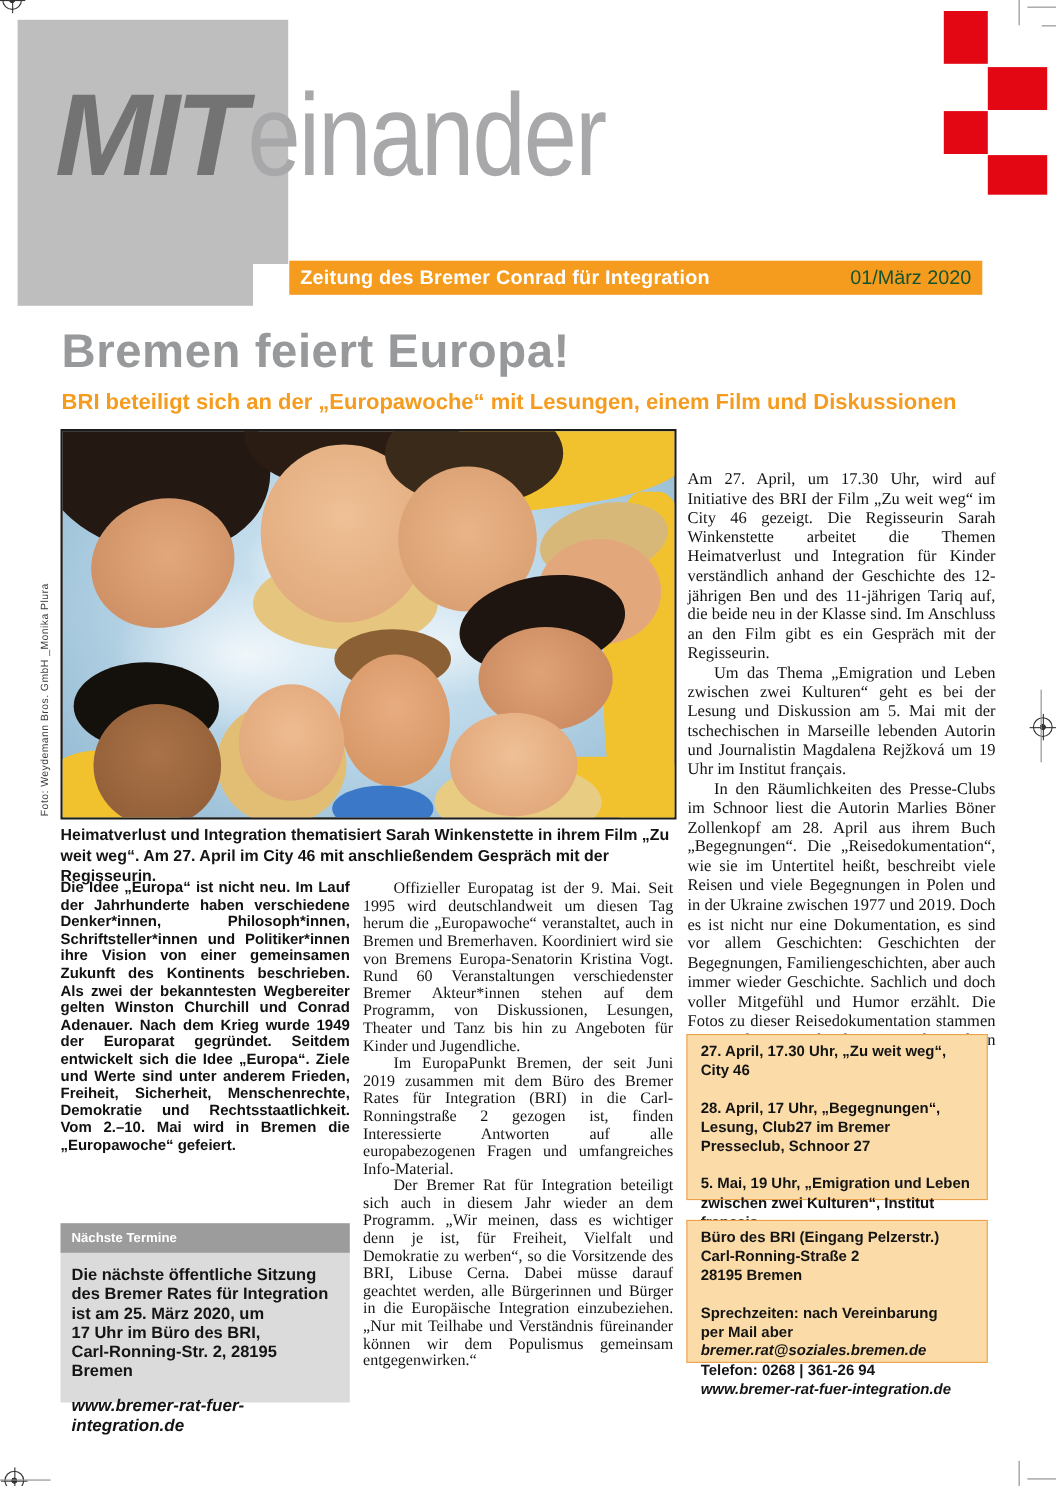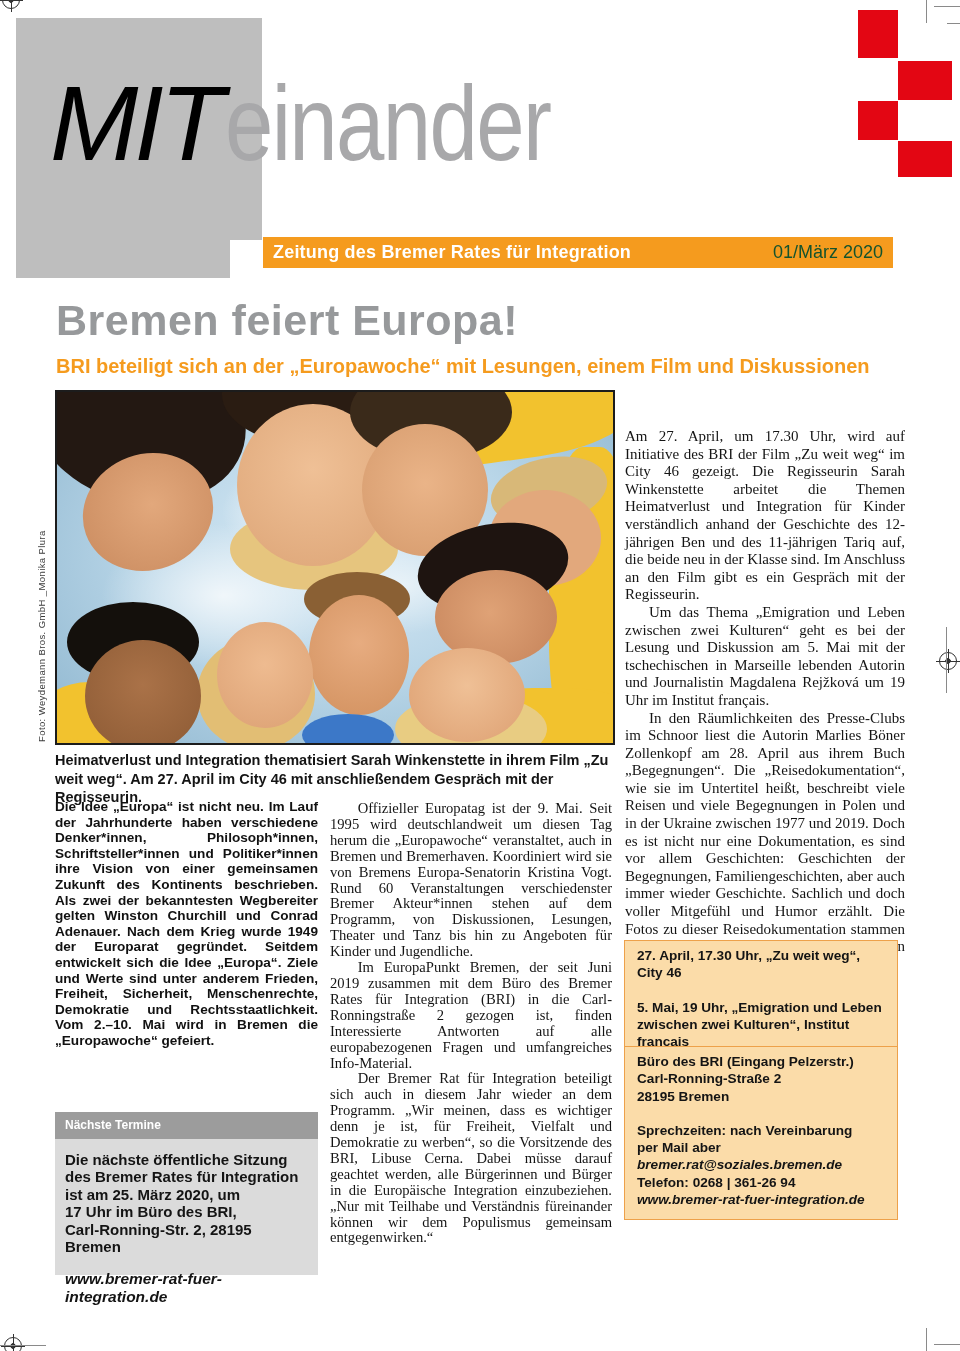--- a/index.html
+++ b/index.html
@@ -11,21 +11,21 @@
       radial-gradient(circle at 50% 50%, #333 0 2.5px, transparent 3px); }
   .regmark:before, .regmark:after { content:""; position:absolute; background:#333; }
   .regmark:before { left:50%; top:-4px; width:1px; height:24px; }
   .regmark:after  { top:50%; left:-4px; height:1px; width:24px; }
   .cropline { position:absolute; background:#8a8a8a; }
 
   
   .gray-box-main  { position:absolute; left:16px; top:18px; width:246px; height:222px; background:#bebebe; }
   .gray-box-lower { position:absolute; left:16px; top:240px; width:214px; height:38px; background:#bebebe; }
   .masthead-text { position:absolute; left:50px; top:70px; font-size:106px; line-height:106px; white-space:nowrap; }
-  .logo-bold  { font-weight:normal; font-style:italic; color:#000000; letter-spacing:-4px;text-align:center; }
+  .logo-bold  { font-weight:bold; font-style:italic; color:#737373; letter-spacing:-4px;text-align:center; }
   .logo-light { display:inline-block; transform:scaleX(.82); transform-origin:left center;
                 color:#a8a8aa; font-weight:normal; letter-spacing:-2px; margin-left:4px; }
 
   .checker { position:absolute; background:#e30613; }
   .ck1 { left:858px; top:10px;  width:40px; height:48px; }
   .ck2 { left:898px; top:61px;  width:54px; height:39px; }
   .ck3 { left:858px; top:101px; width:40px; height:39px; }
   .ck4 { left:898px; top:141px; width:54px; height:36px; }
 
   .banner { position:absolute; left:263px; top:237px; width:630px; height:31px; background:#f59b1e;
@@ -97,21 +97,21 @@
   .termine-body { position:absolute; left:55px; top:1139px; width:263px; height:136px; background:#dbdbdb;
                   padding:12px 10px 0 10px; box-sizing:border-box; font-weight:bold; font-size:15px;
                   line-height:17.4px; color:#141414; }
   .termine-text { white-space:pre-line; margin:0; }
   .termine-url { margin-top:15px; font-style:italic; font-size:15.5px; }
 
   
   .obox { position:absolute; left:624px; width:274px; background:#fbdca9; border:1.5px solid #eda14a;
           box-sizing:border-box; padding:6px 12px; font-size:13.6px; line-height:17.3px; font-weight:bold; color:#141414; }
   .obox-events { top:940px; height:151px; }
-  .obox-office { top:1046px; height:174px; }
+  .obox-office { top:1109px; height:130px; }
   .obox p { margin:0 0 17px 0; }
   .obox p:last-child { margin-bottom:0; }
   .obox .nogap { margin-bottom:0; }
   .italic { font-style:italic; }
   .office-line { margin:0; }
   .office-gap { height:17px; }
 </style>
 </head>
 <body>
 
@@ -132,21 +132,21 @@
   <div class="gray-box-lower"></div>
   <div class="masthead-text">
     <span class="logo-bold">MIT</span><span class="logo-light">einander</span>
   </div>
   <div class="checker ck1"></div>
   <div class="checker ck2"></div>
   <div class="checker ck3"></div>
   <div class="checker ck4"></div>
 
   <div class="banner">
-    <span class="banner-title">Zeitung des Bremer Rates für Integration</span>
+    <span class="banner-title">Zeitung des Bremer Conrad für Integration</span>
     <span class="banner-issue">01/März 2020</span>
   </div>
 
   <div class="headline">Bremen feiert Europa!</div>
   <div class="subheadline">BRI beteiligt sich an der „Europawoche“ mit Lesungen, einem Film und Diskussionen</div>
 
   <div class="photo-credit">Foto: Weydemann Bros. GmbH _Monika Plura</div>
   <div class="photo">
     <div class="ph shirt s1"></div>
     <div class="ph shirt s2"></div>
@@ -195,20 +195,21 @@
     <p class="termine-text">Die nächste öffentliche Sitzung
 des Bremer Rates für Integration
 ist am 25. März 2020, um
 17 Uhr im Büro des BRI,
 Carl-Ronning-Str. 2, 28195 Bremen</p>
     <div class="termine-url">www.bremer-rat-fuer-integration.de</div>
   </div>
 
   <div class="obox obox-events">
     <p>27. April, 17.30 Uhr, „Zu weit weg“, City 46</p>
+    <p>28. April, 17 Uhr, „Begegnungen“, Lesung, Club27 im Bremer Presseclub, Schnoor 27</p>
     <p>5. Mai, 19 Uhr, „Emigration und Leben zwischen zwei Kulturen“, Institut francais</p>
     <p class="nogap">Mehr Infos unter:</p>
     <p class="italic">www.bremer-rat-fuer-integration.de</p>
   </div>
 
   <div class="obox obox-office">
     <div class="office-line">Büro des BRI (Eingang Pelzerstr.)</div>
     <div class="office-line">Carl-Ronning-Straße 2</div>
     <div class="office-line">28195 Bremen</div>
     <div class="office-gap"></div>

